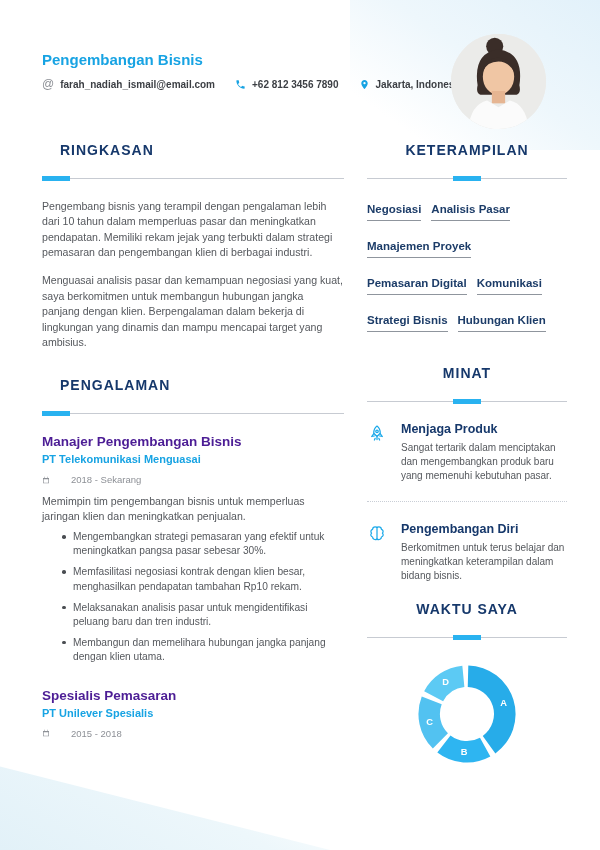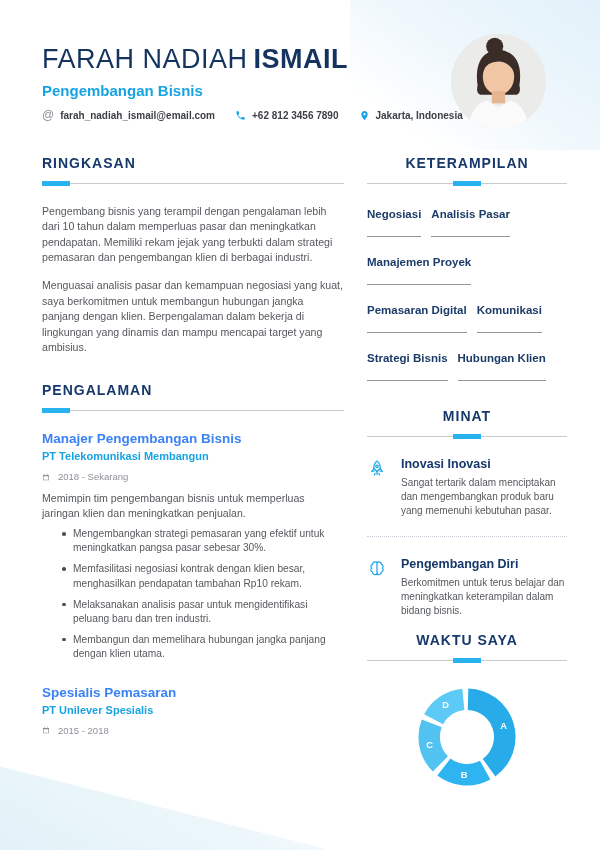--- a/index.html
+++ b/index.html
@@ -22,67 +22,64 @@
   .at-glyph{font-size:12px;font-weight:400;color:#8d9096;line-height:1;}
   .cicon{display:inline-flex;}
   .avatar{position:absolute;top:34px;right:54px;width:95px;height:95px;border-radius:50%;
         overflow:hidden;background:#ececea;}
   .avatar svg{display:block;width:100%;height:100%;}
   
   .columns{position:relative;display:flex;padding:34px 33px 0 42px;gap:23px;z-index:2;}
   .col-left{width:302px;flex:none;}
   .col-right{width:200px;flex:none;}
   
-  .sec-h{font-size:14px;font-weight:800;letter-spacing:1px;color:#16386b;margin:0;}
+  .sec-h{font-size:14px;font-weight:800;letter-spacing:1px;color:#16386b;margin:18px;}
   .rule{position:relative;margin-top:10px;margin-bottom:18px;height:5px;}
   .rule .line{position:absolute;top:2px;left:0;right:0;border-top:1px solid #c7cbd2;}
   .rule .accent{position:absolute;top:0;left:0;width:28px;height:5px;background:#29b2f0;}
   .centered .sec-h{text-align:center;}
   .centered .rule .accent{left:50%;transform:translateX(-50%);}
   
   .para{font-size:10.6px;line-height:1.45;color:#55585d;margin:0 0 13px 0;}
   
   .experience{margin-top:27px;}
   .job{margin-bottom:24px;}
-  .job-title{font-size:13.5px;font-weight:800;color:#3b82f6;}
+  .job-title{font-size:13.5px;font-weight:800;color:#4c1d95;}
   .job-company{font-size:11px;font-weight:800;color:#17a3e3;margin-top:4px;}
-  .job-period{display:flex;align-items:center;gap:8px;margin-top:9px;
+  .job-period{display:flex;align-items:center;gap:21px;margin-top:9px;
         font-size:9.5px;color:#8d9096;}
   .job-desc{font-size:10.6px;line-height:1.42;color:#55585d;margin-top:9px;}
   .job ul{margin:6px 0 0 20px;padding:0;list-style:none;}
   .job li{position:relative;padding-left:11px;font-size:10.2px;line-height:1.38;
         color:#55585d;margin-bottom:7px;}
   .job li::before{content:"";position:absolute;left:0;top:5px;width:3.5px;height:3.5px;
         border-radius:50%;background:#4a4d52;}
   
   .skill-list{margin-top:2px;}
   .skill{display:inline-block;font-size:11.5px;font-weight:700;color:#1c3c68;
-        border-bottom:1.5px solid #8f959d;padding-bottom:16px;margin:0 10px 15px 0;}
+        border-bottom:1.5px solid #8f959d;padding-bottom:5px;margin:0 10px 15px 0;}
   
   .interests{margin-top:12px;}
   .interest{display:flex;gap:12px;margin-bottom:14px;}
   .interest .iicon{flex:none;width:22px;padding-top:2px;}
   .interest-title{font-size:12.5px;font-weight:800;color:#16386b;}
   .interest-desc{font-size:10px;line-height:1.4;color:#55585d;margin-top:5px;}
   .dotted-div{border-top:1px dotted #c9ced6;margin:18px 0 20px 0;}
   
   .chart-sec{margin-top:14px;}
   .donut-wrap{display:flex;justify-content:center;margin-top:12px;}
 </style>
 </head>
 <body>
 
 <div class="page">
   <div class="deco-top-right"></div>
   <div class="deco-bottom-left"></div>
 
   <div class="header">
-    <div class="name">
-      <span class="first">FARAH NADIAH</span><span class="last">ISMAIL</span>
-    </div>
     <div class="role">Pengembangan Bisnis</div>
     <div class="contact">
       <span class="citem">
         <span class="at-glyph">@</span>
         <span>farah_nadiah_ismail@email.com</span>
       </span>
       <span class="citem">
         <span class="cicon">
           <svg width="11" height="11" viewBox="0 0 24 24">
               <path fill="#17a3e3" d="M6.6 10.8c1.5 2.8 3.8 5.2 6.6 6.6l2.2-2.2c.3-.3.7-.4 1-.2 1.1.4 2.3.6 3.6.6.6 0 1 .4 1 1V20c0 .6-.4 1-1 1C10.8 21 3 13.2 3 3.9c0-.6.4-1 1-1h3.5c.6 0 1 .4 1 1 0 1.3.2 2.5.6 3.6.1.3 0 .7-.2 1L6.6 10.8z"></path>
@@ -127,21 +124,21 @@
 
       <section class="experience">
         <h2 class="sec-h">PENGALAMAN</h2>
         <div class="rule">
             <span class="line"></span>
             <span class="accent"></span>
           </div>
         <div id="jobs">
             <div class="job">
               <div class="job-title">Manajer Pengembangan Bisnis</div>
-              <div class="job-company">PT Telekomunikasi Membangun</div>
+              <div class="job-company">PT Telekomunikasi Menguasai</div>
               <div class="job-period">
                 <span class="cicon">
                   <svg width="8" height="8" viewBox="0 0 24 24">
                     <path fill="#8d9096" d="M7 2h2v3H7zM15 2h2v3h-2zM3 6h18v16H3zM5 10h14v10H5z" fill-rule="evenodd"></path>
                   </svg>
                 </span>
                 <span>2018 - Sekarang</span>
               </div>
               <div class="job-desc">Memimpin tim pengembangan bisnis untuk memperluas jaringan klien dan meningkatkan penjualan.</div>
               <ul>
@@ -188,21 +185,21 @@
               <div class="iicon"><svg width="20" height="20" viewBox="0 0 24 24" fill="none" stroke="#1ca9e9" stroke-width="1.5" stroke-linecap="round" stroke-linejoin="round">
                   <path d="M12 2.5c2.8 2 3.9 5.7 3.9 8.6L12 15l-3.9-3.9c0-2.9 1.1-6.6 3.9-8.6z"></path>
                   <circle cx="12" cy="8.8" r="1.5"></circle>
                   <path d="M8.2 11.5 5.6 15l3.1-.6"></path>
                   <path d="M15.8 11.5 18.4 15l-3.1-.6"></path>
                   <path d="M12 15.5v3.2"></path>
                   <path d="M9.8 17.2l-.9 2"></path>
                   <path d="M14.2 17.2l.9 2"></path>
                 </svg></div>
               <div>
-                <div class="interest-title">Inovasi Inovasi</div>
+                <div class="interest-title">Menjaga Produk</div>
                 <div class="interest-desc">Sangat tertarik dalam menciptakan dan mengembangkan produk baru yang memenuhi kebutuhan pasar.</div>
               </div>
             </div>
             <div class="dotted-div"></div>
             <div class="interest">
               <div class="iicon"><svg width="20" height="20" viewBox="0 0 24 24" fill="none" stroke="#1ca9e9" stroke-width="1.5" stroke-linecap="round" stroke-linejoin="round">
                   <path d="M12 4C9.4 2.6 6.7 4 6.7 6.4 4.6 6.9 4 9.4 5.5 11 3.9 12.5 4.5 15.1 6.7 15.6 6.7 18 9.4 19.6 12 18.2"></path>
                   <path d="M12 4c2.6-1.4 5.3 0 5.3 2.4 2.1.5 2.7 3 1.2 4.6 1.6 1.5 1 4.1-1.2 4.6 0 2.4-2.7 4-5.3 2.6"></path>
                   <path d="M12 4v14.2"></path>
                 </svg></div>

